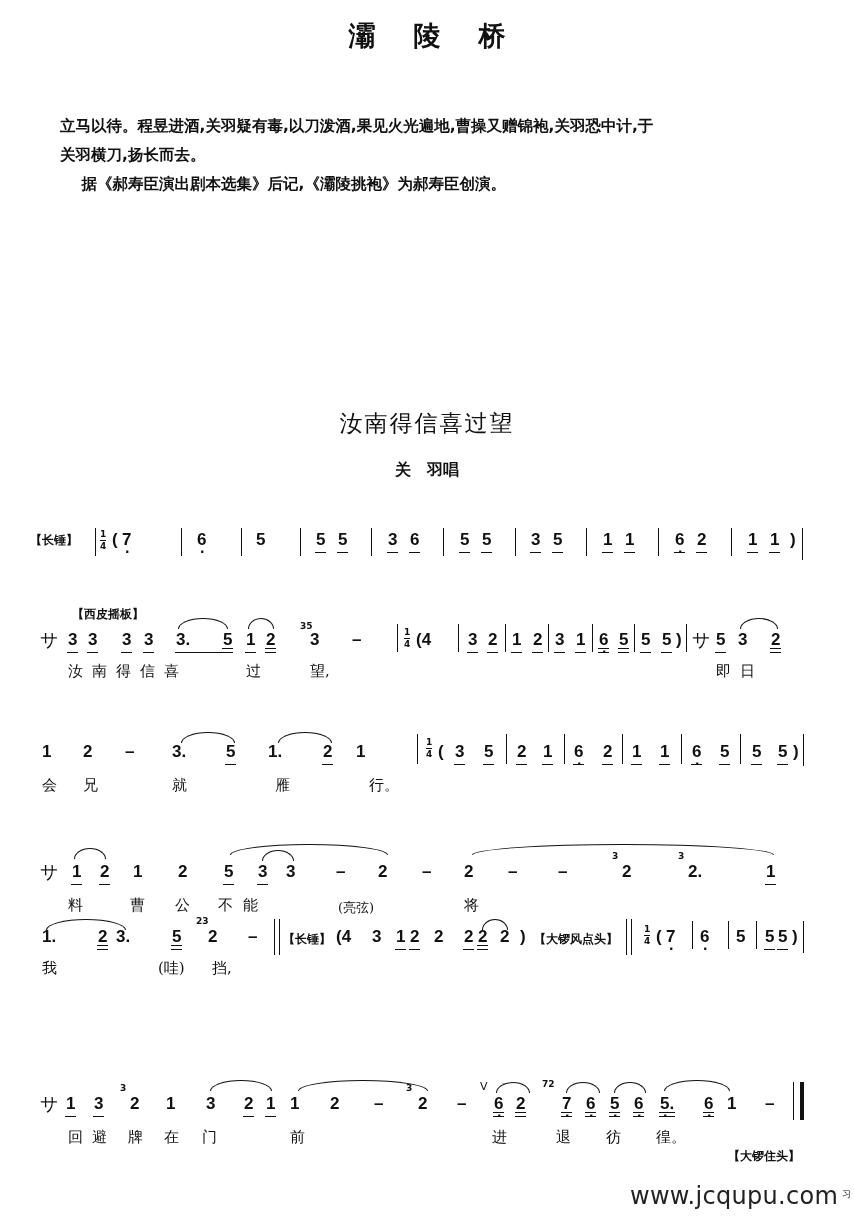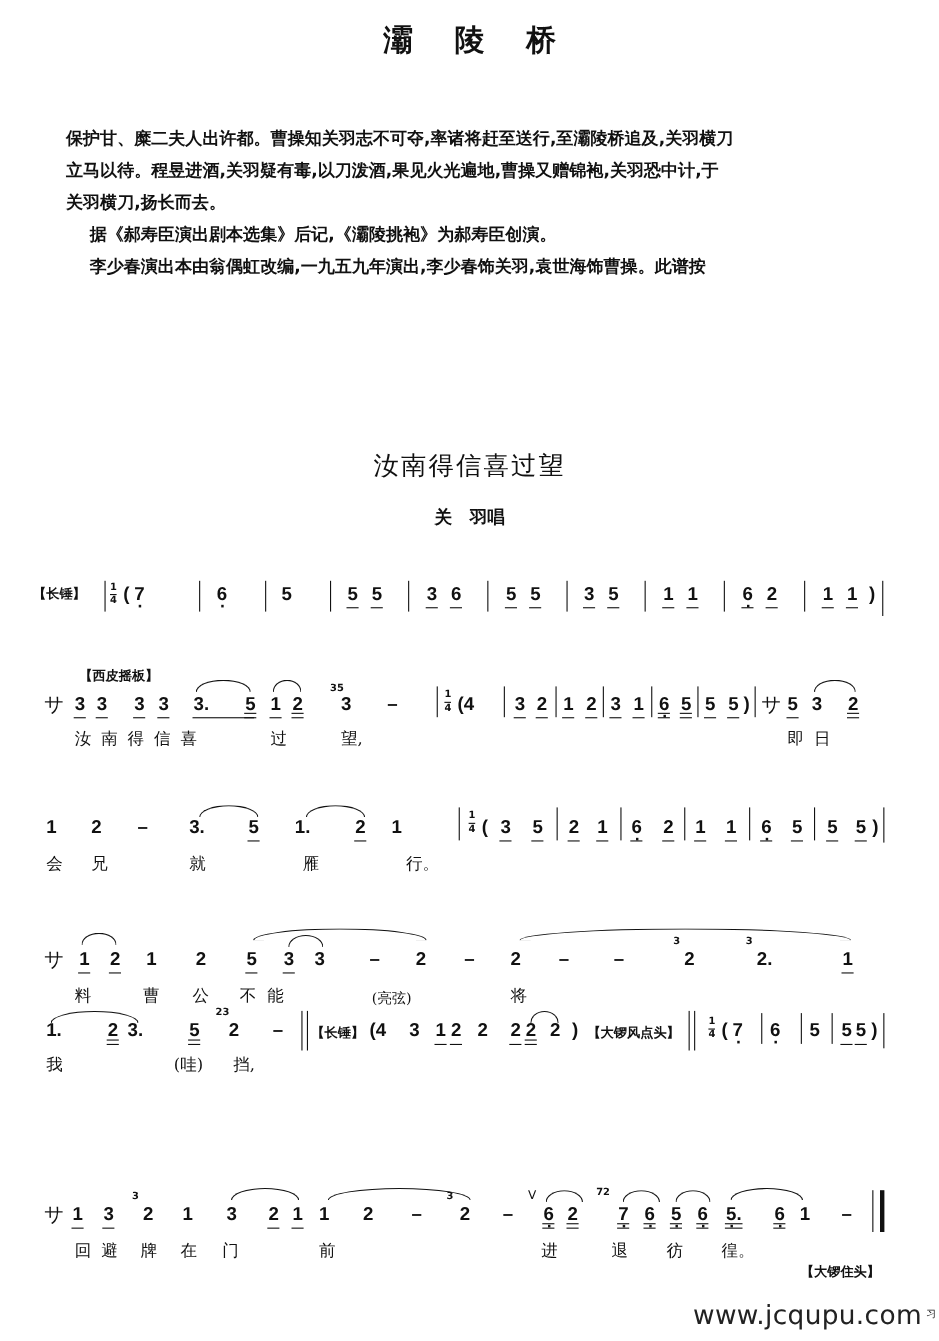--- a/index.html
+++ b/index.html
@@ -33,25 +33,23 @@
   .watermark { position: absolute; left: 630px; top: 1182px; font-size: 24px; color: #222;
                font-family: "DejaVu Sans", sans-serif; letter-spacing: 0.3px; }
   .wm-small { position: absolute; left: 842px; top: 1188px; font-size: 9px; }
 </style>
 </head>
 <body>
 
 <div class="abs title">灞陵桥</div>
 
 <div class="abs intro">
-  <p class="noind">保护甘、糜二夫人出许都。曹操知关羽志不可夺,率诸将赶至送行,至灞陵桥追及,关羽横刀</p>
   <p class="noind">立马以待。程昱进酒,关羽疑有毒,以刀泼酒,果见火光遍地,曹操又赠锦袍,关羽恐中计,于</p>
   <p class="noind">关羽横刀,扬长而去。</p>
   <p>　据《郝寿臣演出剧本选集》后记,《灞陵挑袍》为郝寿臣创演。</p>
-  <p>　李少春演出本由翁偶虹改编,一九五九年演出,李少春饰关羽,袁世海饰曹操。此谱按</p>
 </div>
 
 <div class="abs song-title">汝南得信喜过望</div>
 <div class="abs song-singer">关　羽唱</div>
 
 <div class="row" style="top:528px">
   <span class="tag" style="left:30px;top:4px">【长锤】</span>
   <span class="bar" style="left:95px;top:0"></span>
   <span class="frac" style="left:100px;top:2px"><span>1</span><span class="line"></span><span>4</span></span>
   <span class="n" style="left:112px;top:2px">(</span>

